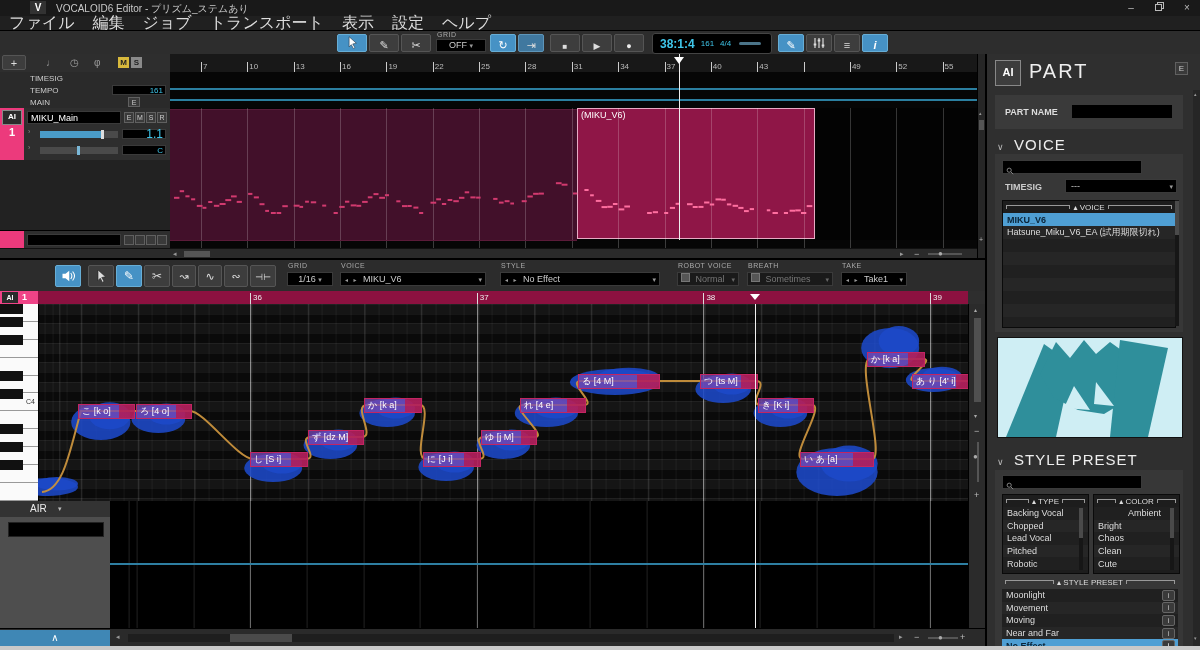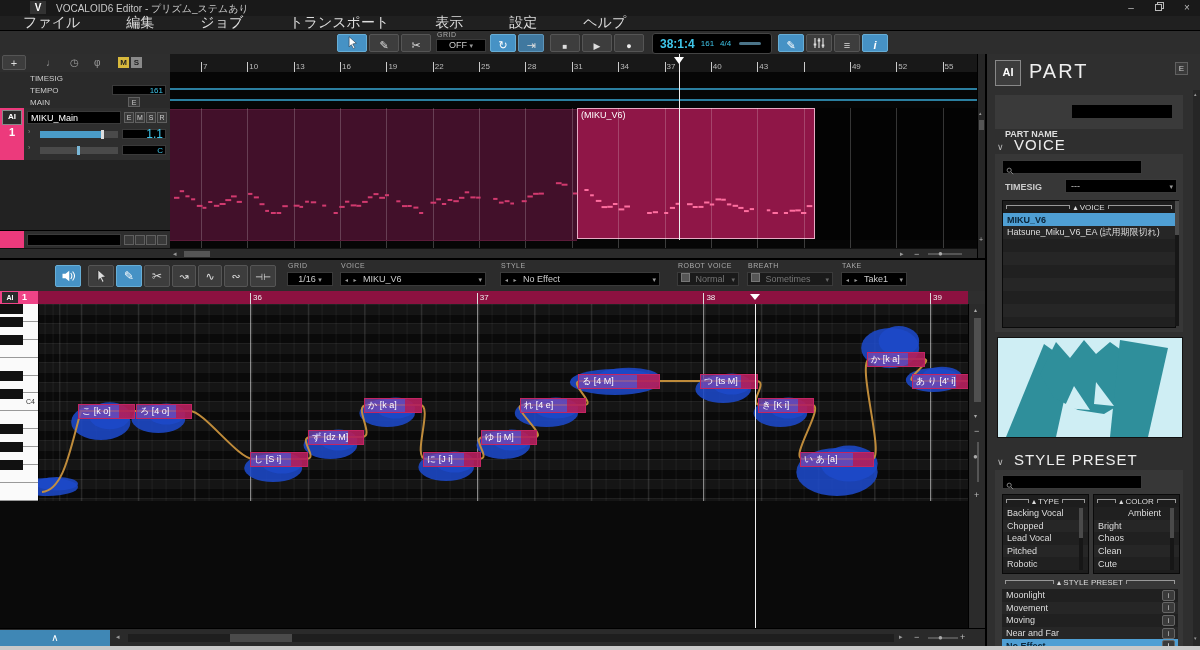--- a/index.html
+++ b/index.html
@@ -7,21 +7,21 @@
        font-family:"Liberation Sans","DejaVu Sans",sans-serif;color:#ddd;
        -webkit-font-smoothing:antialiased;}
   .abs{position:absolute;}
   .titlebar{left:0;top:0;width:1200px;height:16px;background:#191919;}
   .vlogo{left:30px;top:1px;width:16px;height:13px;background:#323232;color:#fff;font-size:10px;
          font-weight:bold;text-align:center;line-height:13px;}
   .title-text{left:56px;top:2px;font-size:10px;color:#c8c8c8;white-space:nowrap;}
   .winbtn{top:0;width:22px;height:15px;color:#bbb;font-size:10px;text-align:center;line-height:15px;}
   .menubar{left:0;top:16px;width:1200px;height:14px;background:#202020;border-bottom:1px solid #000;
            display:flex;align-items:center;}
-  .menu-item{font-size:14px;color:#ddd;padding:0 23px;white-space:nowrap;}
+  .menu-item{font-size:16px;color:#ddd;padding:0 9px;white-space:nowrap;}
   .toolbar{left:0;top:31px;width:1200px;height:23px;background:#2d2d2d;}
   .btn{background:#3d3d3d;border:1px solid #555;border-radius:2px;color:#ddd;text-align:center;
        box-sizing:border-box;}
   .btn.blue{background:#4692c5;border-color:#67aed6;color:#fff;}
   .tool-ic{font-size:11px;line-height:18px;}
   .seg-label{font-size:7px;color:#aaa;letter-spacing:.5px;}
   .blackbox{background:#000;border:1px solid #3a3a3a;box-sizing:border-box;color:#ccc;}
   .timebox{background:#000;border:1px solid #444;border-radius:3px;display:flex;align-items:center;}
   .cyan{color:#3fc6ea;}
   .tick-num{font-size:8px;color:#bbb;}
@@ -531,20 +531,36 @@
       <div class="note" style="left: 912px; top: 83px; width: 62px;">あ  り [4' i]</div>
       <div style="position: absolute; left: 968px; top: 13px; width: 17px; height: 324px; background: rgb(43, 43, 43); border-left: 1px solid rgb(0, 0, 0);">
         <div style="position: absolute; left: 5px; top: 2px; font-size: 6px; color: rgb(170, 170, 170);">▴</div>
         <div style="position: absolute; left: 5px; top: 14px; width: 7px; height: 84px; background: rgb(80, 80, 80);"></div>
         <div style="position: absolute; left: 5px; top: 108px; font-size: 6px; color: rgb(170, 170, 170);">▾</div>
         <div style="position: absolute; left: 5px; top: 122px; font-size: 9px; color: rgb(187, 187, 187);">−</div>
         <div style="position: absolute; left: 8px; top: 138px; width: 2px; height: 40px; background: rgb(85, 85, 85);"></div>
         <div style="position: absolute; left: 4px; top: 148px; font-size: 8px; color: rgb(170, 170, 170);">●</div>
         <div style="position: absolute; left: 5px; top: 186px; font-size: 9px; color: rgb(187, 187, 187);">+</div>
       </div>
+      <div style="position: absolute; left: 0px; top: 210px; width: 968px; height: 127px; background: rgb(0, 0, 0);">
+        <div style="position: absolute; left: 0px; top: 0px; width: 110px; height: 127px; background: rgb(78, 78, 78);">
+          <div style="position: absolute; left: 0px; top: 0px; width: 110px; height: 16px; background: rgb(51, 51, 51);">
+            <span style="position: absolute; left: 30px; top: 2px; font-size: 10px; color: rgb(238, 238, 238);">AIR</span>
+            <span style="position: absolute; left: 58px; top: 4px; font-size: 7px; color: rgb(187, 187, 187);">▾</span>
+          </div>
+          <div style="position: absolute; left: 8px; top: 21px; width: 94px; height: 13px; background: rgb(0, 0, 0); border: 1px solid rgb(34, 34, 34);"></div>
+        </div>
+        <div style="position: absolute; left: 110px; top: 0px; width: 858px; height: 127px; background: repeating-linear-gradient(to right, rgba(255, 255, 255, 0.13) 0px, rgba(255, 255, 255, 0.13) 1px, transparent 1px, transparent 56.675px) 26.6px 0px;">
+          <div style="position: absolute; left: 140px; top: 0px; width: 1px; height: 127px; background: rgba(230, 230, 230, 0.4);"></div>
+          <div style="position: absolute; left: 366.7px; top: 0px; width: 1px; height: 127px; background: rgba(230, 230, 230, 0.4);"></div>
+          <div style="position: absolute; left: 593.4px; top: 0px; width: 1px; height: 127px; background: rgba(230, 230, 230, 0.4);"></div>
+          <div style="position: absolute; left: 820.1px; top: 0px; width: 1px; height: 127px; background: rgba(230, 230, 230, 0.4);"></div>
+          <div style="position: absolute; left: 0px; top: 62px; width: 858px; height: 2px; background: rgb(46, 127, 162);"></div>
+        </div>
+      </div>
       <div style="position: absolute; left: 755px; top: 13px; width: 1px; height: 324px; background: rgb(240, 240, 240);"></div>
     </div>
 
   <div class="abs" style="left:0;top:628px;width:985px;height:18px;background:#2a2a2a;border-top:1px solid #000;">
     <div class="abs" style="left:0;top:1px;width:110px;height:17px;background:#3f87b5;color:#fff;text-align:center;font-size:10px;line-height:16px;">∧</div>
     <span class="abs" style="left:116px;top:4px;font-size:7px;color:#999;">◂</span>
     <div class="abs" style="left:128px;top:5px;width:766px;height:8px;background:#1e1e1e;">
       <div class="abs" style="left:102px;top:0;width:62px;height:8px;background:#4a4a4a;"></div>
     </div>
     <span class="abs" style="left:899px;top:4px;font-size:7px;color:#999;">▸</span>
@@ -554,21 +570,21 @@
     <span class="abs" style="left:960px;top:3px;font-size:9px;color:#bbb;">+</span>
   </div>
   <div class="abs" style="left:0;top:646px;width:1200px;height:4px;background:#c9c9c9;"></div>
 
   <div class="abs" style="left:985px;top:54px;width:215px;height:592px;background:#2f2f2f;border-left:2px solid #000;">
     <div class="abs" style="left:8px;top:6px;width:24px;height:24px;background:#3d3d3d;border:1px solid #888;color:#fff;font-weight:bold;font-size:11px;text-align:center;line-height:23px;">AI</div>
     <div class="abs" style="left:42px;top:6px;font-size:20px;color:#eee;letter-spacing:2px;">PART</div>
     <div class="abs smallbtn" style="left:188px;top:8px;width:13px;height:13px;line-height:12px;font-size:8px;">E</div>
 
     <div class="abs" style="left:8px;top:41px;width:188px;height:34px;background:#3a3a3a;">
-      <span class="abs" style="left:10px;top:12px;font-size:9px;font-weight:bold;color:#ddd;margin-top:22px;">PART NAME</span>
+      <span class="abs" style="left:10px;top:12px;font-size:9px;font-weight:bold;color:#ddd;">PART NAME</span>
       <div class="abs blackbox" style="left:76px;top:9px;width:102px;height:15px;"></div>
     </div>
 
     <div class="abs" style="left:10px;top:82px;">
       <span class="chev">∨</span>
       <span class="sect-h" style="margin-left:6px;">VOICE</span>
     </div>
     <div class="abs" style="left:8px;top:100px;width:188px;height:178px;background:#373737;">
       <div class="abs blackbox" style="left:7px;top:6px;width:140px;height:14px;">
         <svg width="8" height="8" viewBox="0 0 10 10" style="margin:3px 0 0 3px;">

